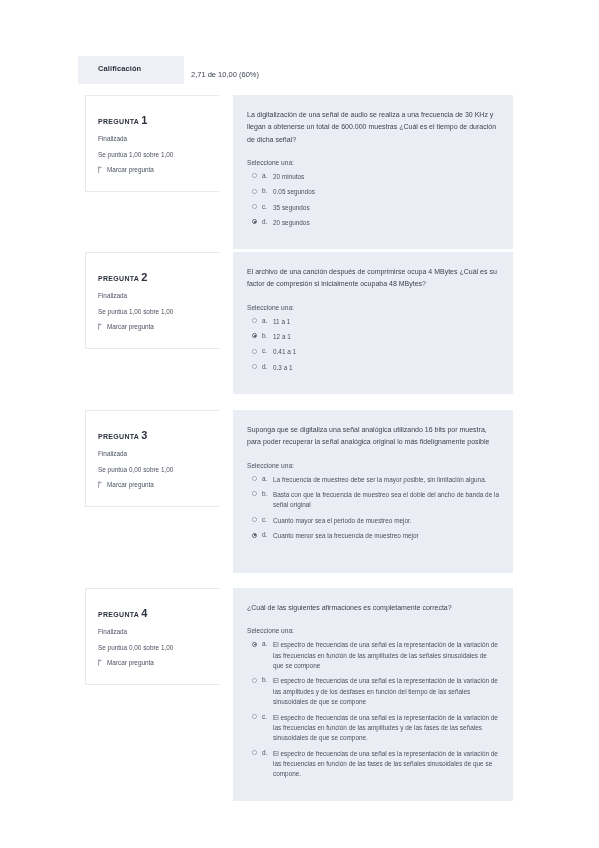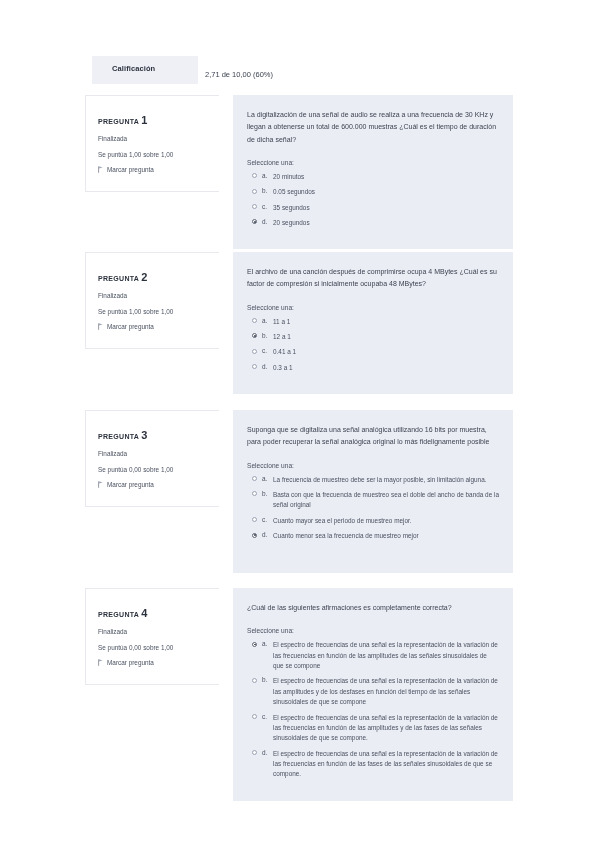--- a/index.html
+++ b/index.html
@@ -8,21 +8,21 @@
     width: 599px; height: 848px;
     background: #ffffff;
     font-family: "Liberation Sans", sans-serif;
     color: #3d4351;
     overflow: hidden;
   }
   .page { position: relative; width: 599px; height: 848px; }
 
   
   .grade-header {
-    position: absolute; left: 92px; top: 56px;
+    position: absolute; left: 78px; top: 56px;
     width: 428px; height: 28px;
   }
   .grade-chip {
     position: absolute; left: 0; top: 0;
     width: 106px; height: 28px;
     background: #eef0f6;
   }
   .grade-label {
     position: absolute; left: 20px; top: 8px;
     font-size: 7.5px; font-weight: bold; letter-spacing: .1px;

